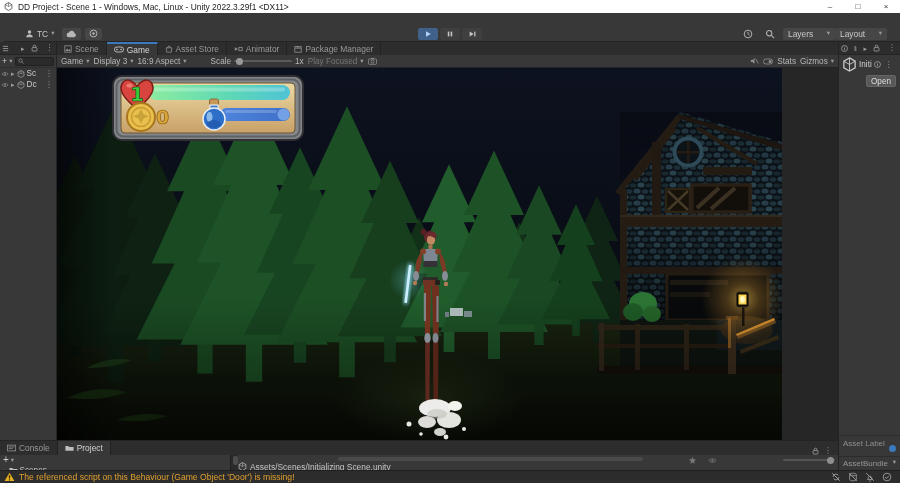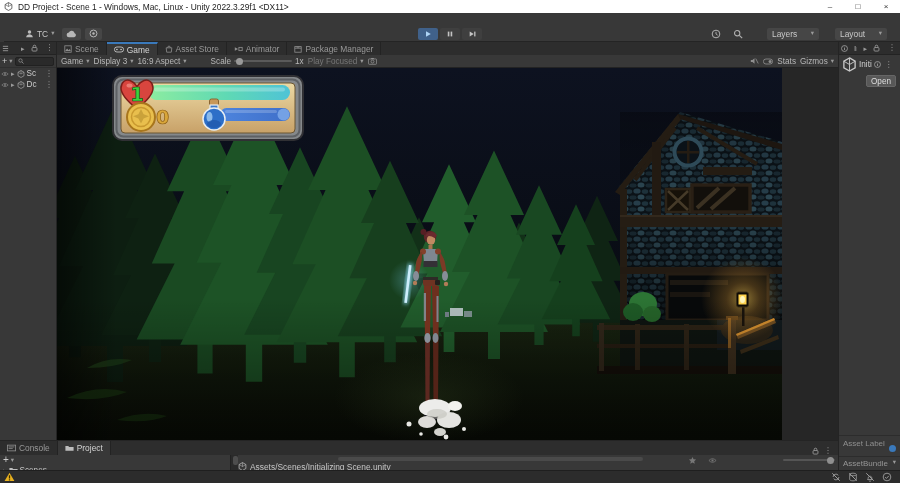--- a/index.html
+++ b/index.html
@@ -27,21 +27,21 @@
   
   .toolbar{left:4px;top:26px;width:900px;height:16px;background:#383838;border-bottom:1px solid #242424;
            display:flex;align-items:center;padding:0 17px;color:#c2c2c2}
   .tbtn{height:12px;display:flex;align-items:center;gap:3px;padding:0 4px;background:#464646;
         border-radius:2px;margin-right:4px;color:#c8c8c8;font-size:8.4px}
   .tbtn.flat{background:transparent}
   .playgrp{position:absolute;left:50%;top:28px;transform:translateX(-50%);display:flex;gap:2px}
   .pbtn{width:20px;height:12px;background:#3f3f3f;border-radius:2px;display:flex;align-items:center;justify-content:center;color:#c4c4c4}
   .pbtn.active{background:#40618a;color:#aed4f5}
   .tright{margin-left:auto;display:flex;align-items:center}
-  .dd{height:12px;display:flex;align-items:center;gap:4px;padding:0 5px;background:#464646;border-radius:2px;margin-left:16px;font-size:8.4px;color:#c8c8c8}
+  .dd{height:12px;display:flex;align-items:center;gap:4px;padding:0 5px;background:#464646;border-radius:2px;margin-left:0;font-size:8.4px;color:#c8c8c8}
 
   
   .hierarchy{left:0;top:42px;width:57px;height:398px;background:#383838;border-right:1px solid #242424}
   .gamepanel{left:57px;top:42px;width:781px;height:398px;background:#383838}
   .inspector{left:838px;top:42px;width:62px;height:428px;background:#383838;border-left:1px solid #242424}
   .bottompanel{left:0;top:440px;width:838px;height:30px;background:#383838;border-top:1px solid #242424}
   .statusbar{left:0;top:470px;width:900px;height:13px;background:#2c2c2c;border-top:1px solid #1f1f1f;
              display:flex;align-items:center;padding:0 4px;gap:4px}
 
   
@@ -638,20 +638,21 @@
       </div>
     </div>
   </div>
 
   <div class="abs statusbar">
     <svg class="ic" width="11" height="10" viewBox="0 0 12 11">
         <path d="M6 0.8L11.4 10H0.6z" fill="#e8b120"></path>
         <rect x="5.3" y="3.6" width="1.4" height="3.6" fill="#3a2c00"></rect>
         <rect x="5.3" y="8" width="1.4" height="1.3" fill="#3a2c00"></rect>
       </svg>
+    <span class="warntxt">The referenced script on this Behaviour (Game Object 'Door') is missing!</span>
     <div class="sticons">
       <svg class="ic" width="10" height="10" viewBox="0 0 12 12">
           <path d="M2.5 6a3.5 3.5 0 0 1 6.3-2M9.5 6a3.5 3.5 0 0 1-6.3 2" fill="none" stroke="#9a9a9a" stroke-width="1.1"></path>
           <path d="M1.5 1.5l9 9" stroke="#9a9a9a" stroke-width="1.2"></path>
         </svg>
       <svg class="ic" width="10" height="10" viewBox="0 0 12 12">
           <ellipse cx="6" cy="3" rx="4" ry="1.6" fill="none" stroke="#9a9a9a"></ellipse>
           <path d="M2 3v6c0 .9 1.8 1.6 4 1.6s4-.7 4-1.6V3" fill="none" stroke="#9a9a9a"></path>
           <path d="M1.5 1.5l9 9" stroke="#9a9a9a" stroke-width="1.2"></path>
         </svg>

